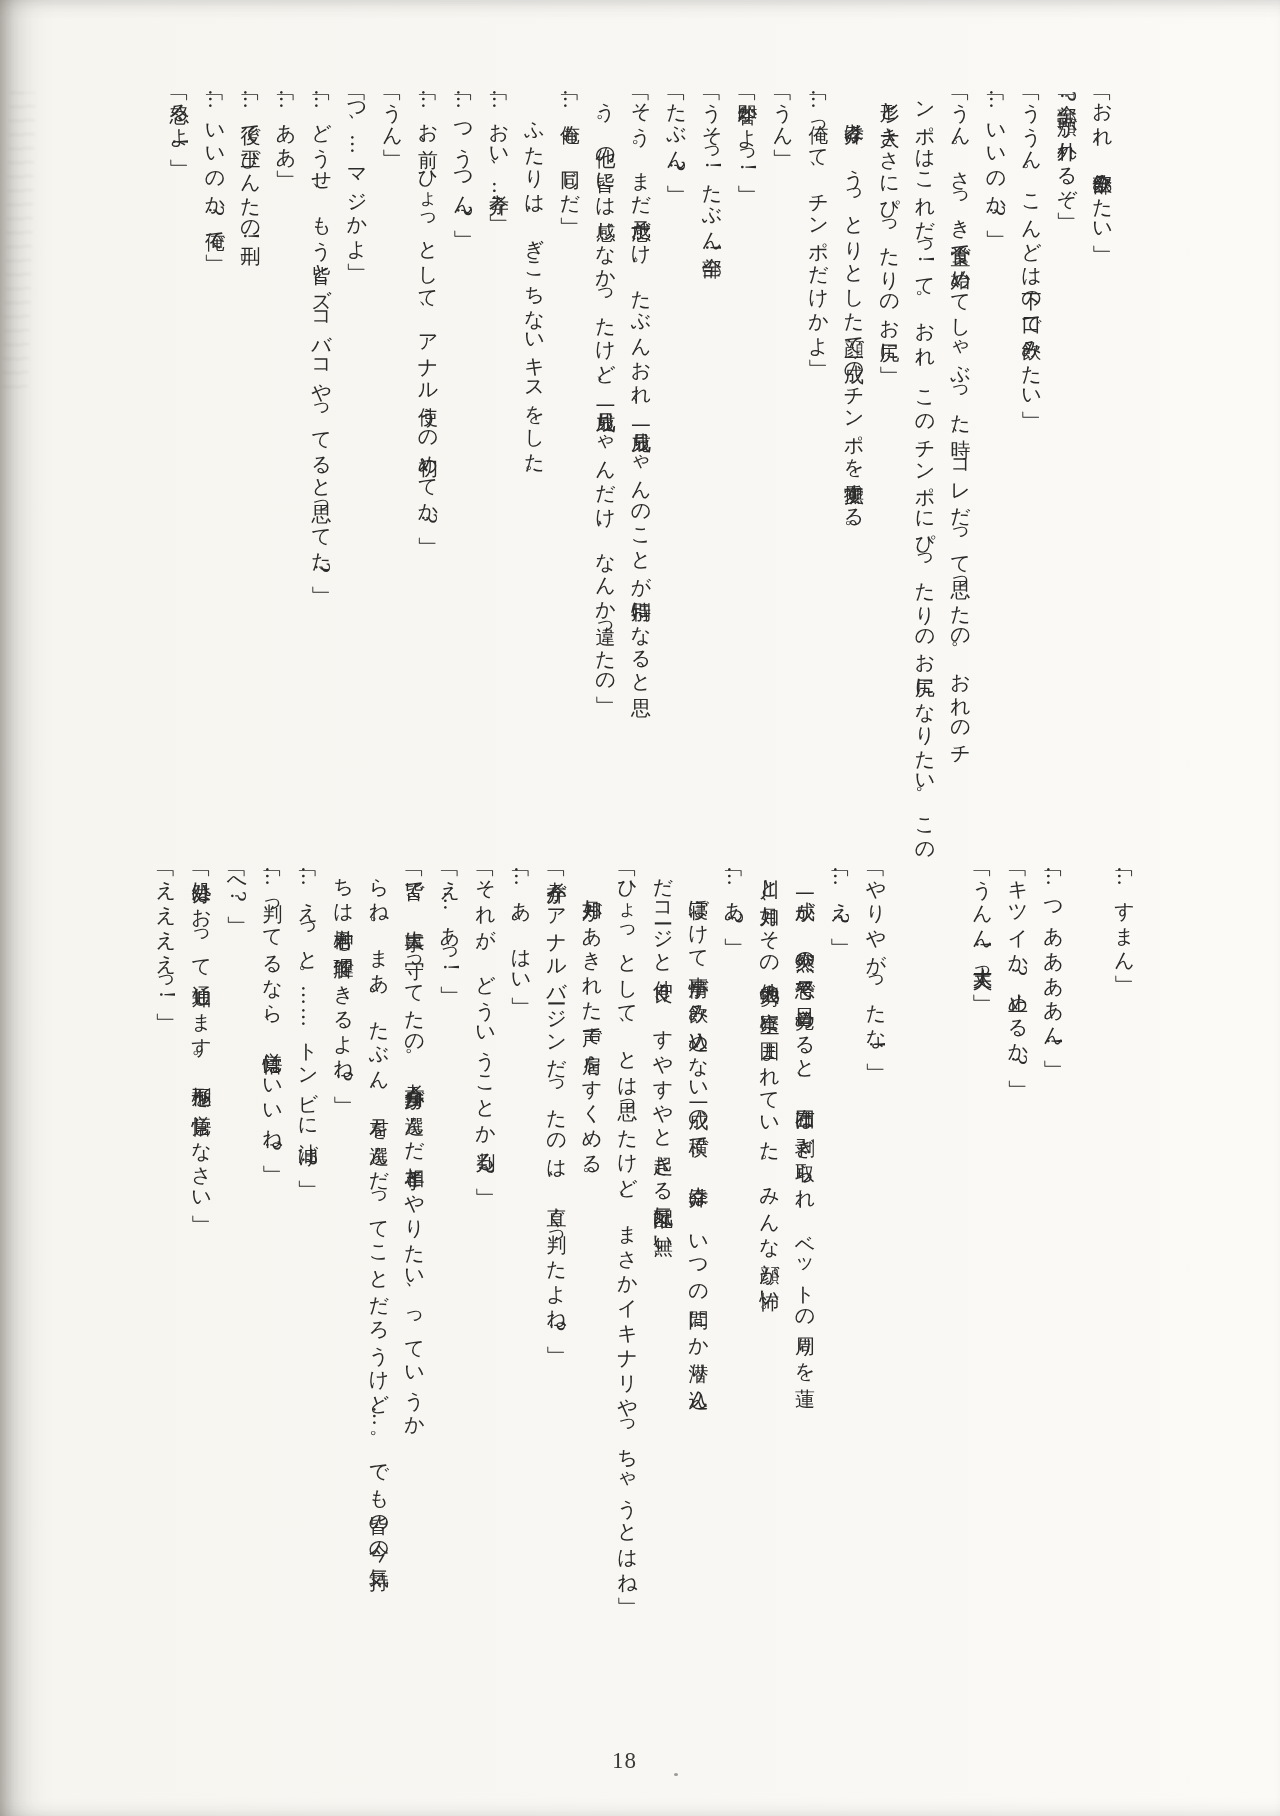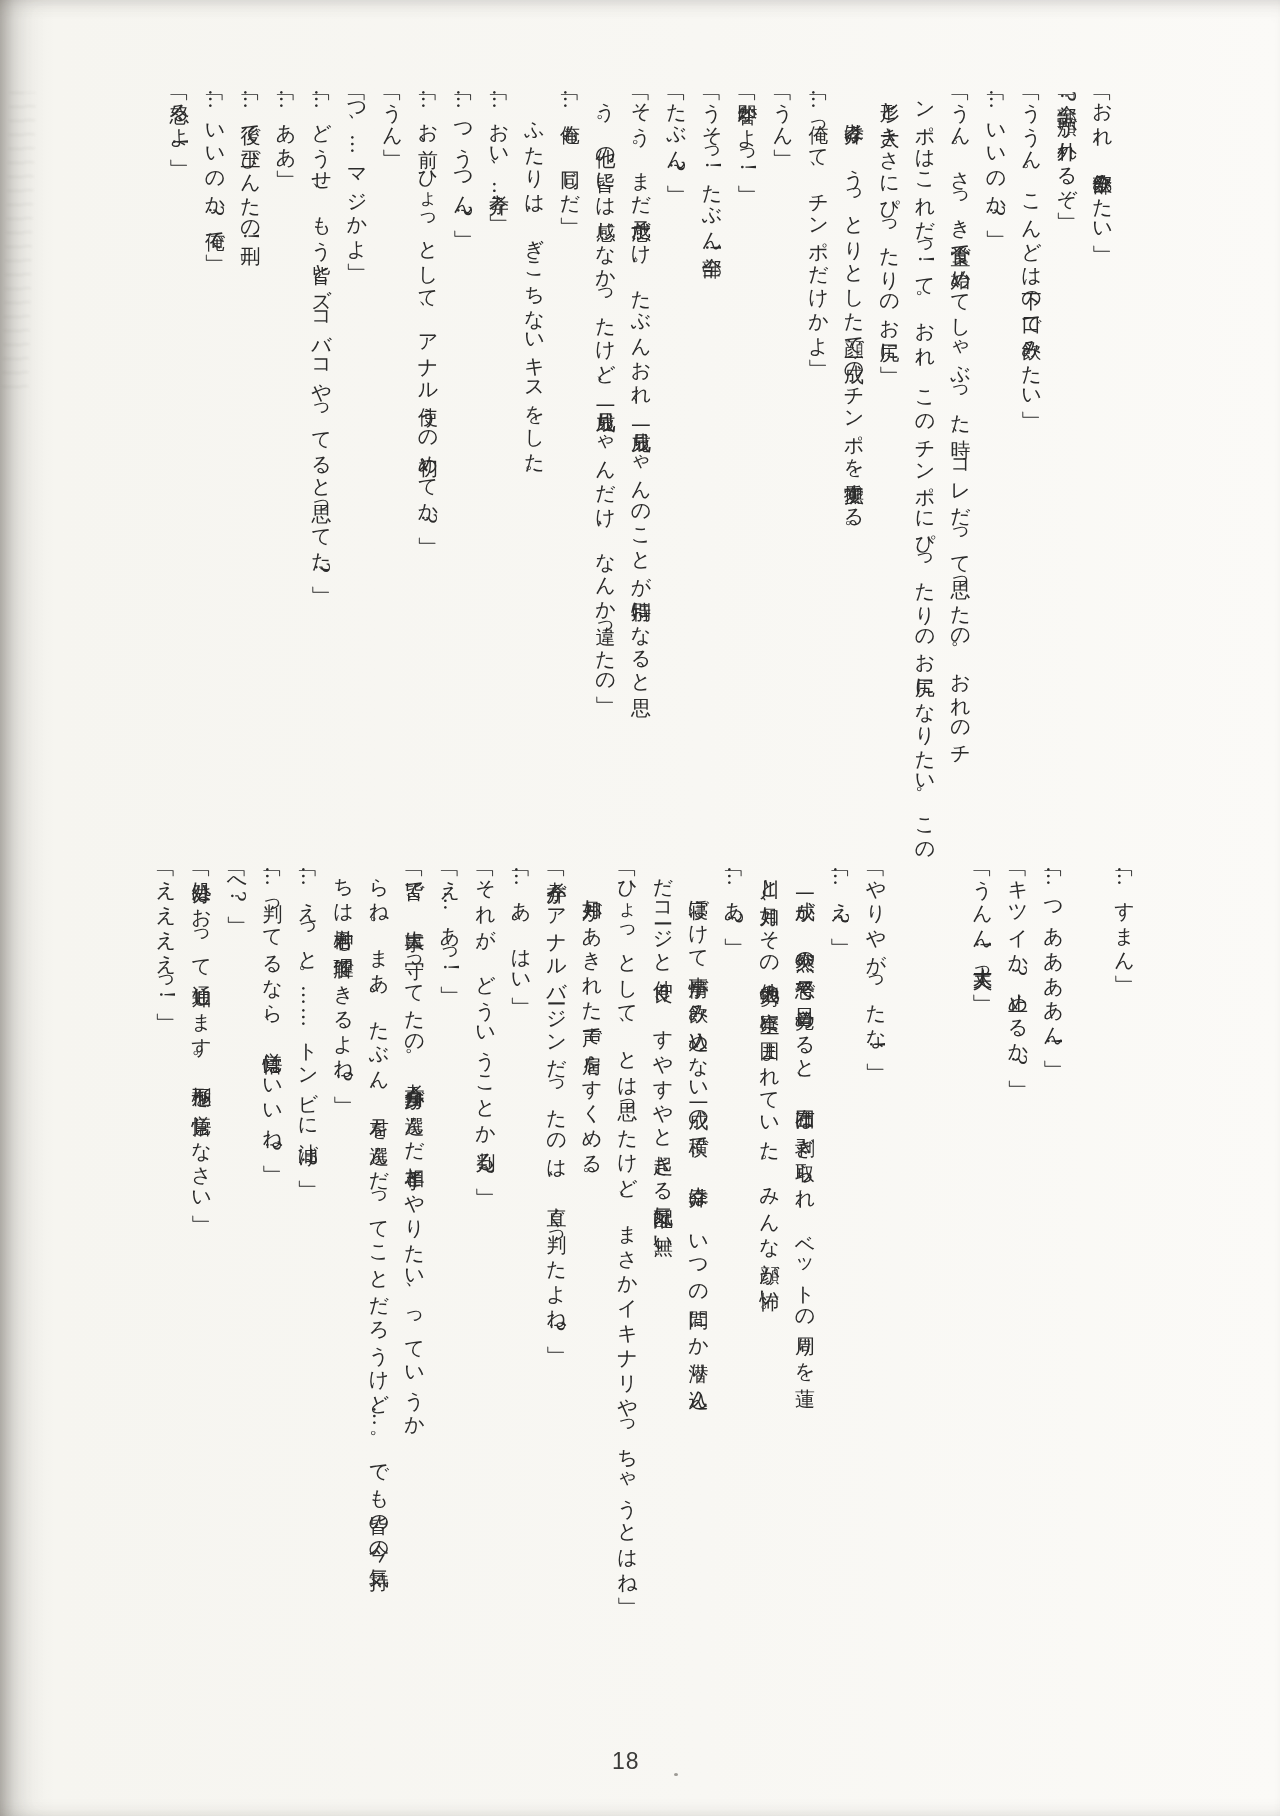--- a/index.html
+++ b/index.html
@@ -59,21 +59,21 @@
   .block-bottom{
     top:864px; right:138px; height:778px;
     font-size:20px; letter-spacing:2px; line-height:35.5px;
   }
   .tline{display:block;}
   .tline:empty::before{content:"\200B";}
   .tline.indent{text-indent:1em;}
   .page-number{
     position:absolute;
     left:612px; top:1748px;
-    font-family:Liberation Sans, sans-serif;
+    font-family:Liberation Serif, serif;
     font-size:23px; letter-spacing:1px;
     color:#3a3a38;
   }
 </style>
 </head>
 <body>
 
 <div class="page">
   <div class="smudge"></div>
   <div class="text-block block-top">

